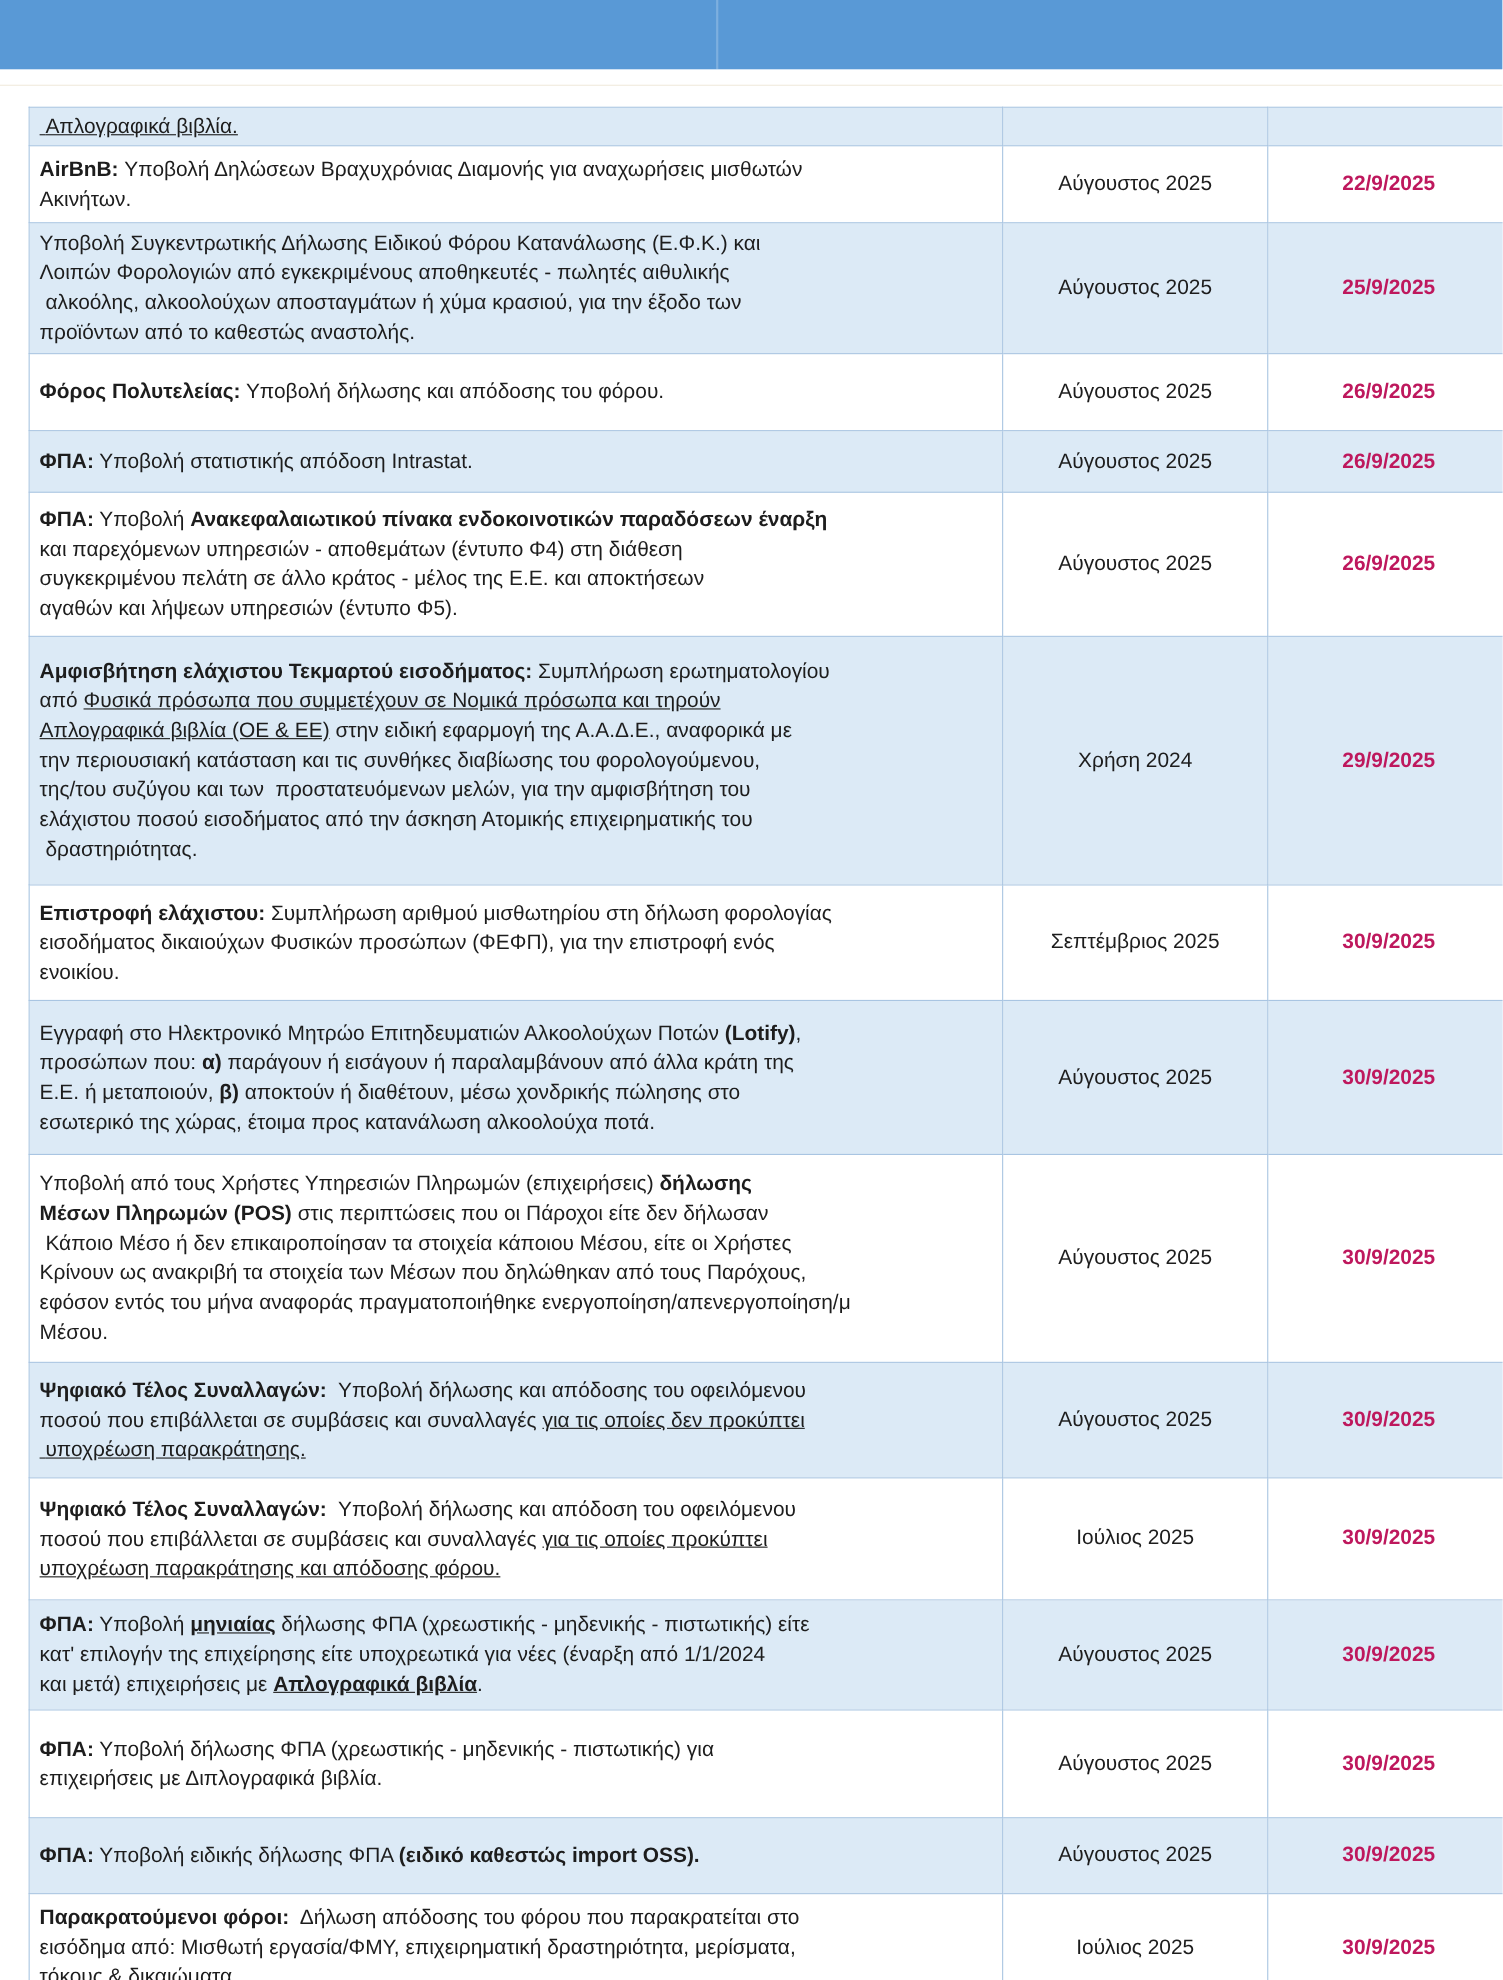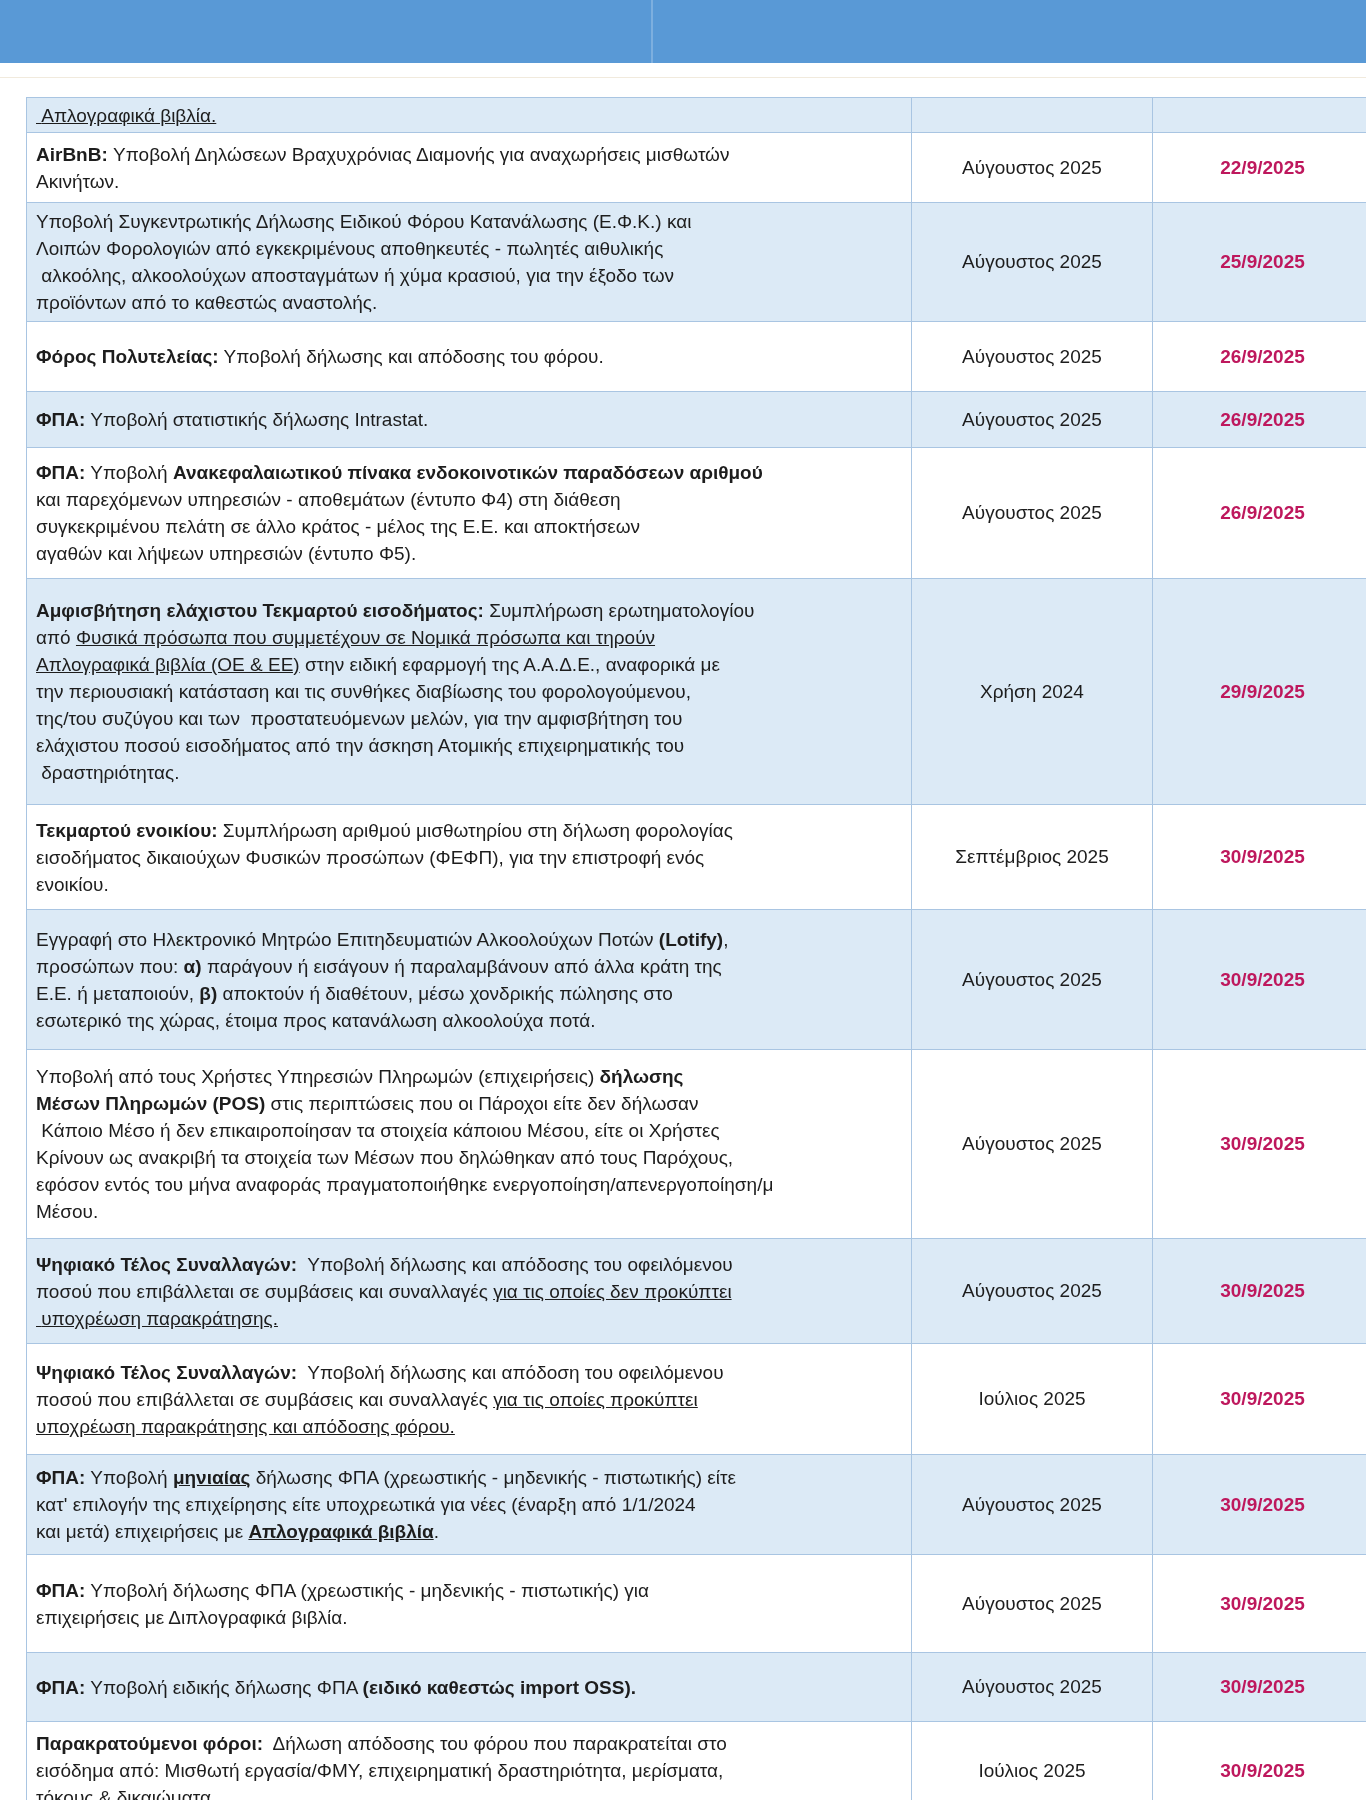--- a/index.html
+++ b/index.html
@@ -87,45 +87,45 @@
 προϊόντων από το καθεστώς αναστολής.</span></td>
         <td class="period">Αύγουστος  2025</td>
         <td class="deadline">25/9/2025</td>
       </tr>
       <tr style="height: 70px;">
         <td class="desc"><span class="b">Φόρος Πολυτελείας:</span><span> Υποβολή δήλωσης και απόδοσης του φόρου.</span></td>
         <td class="period">Αύγουστος 2025</td>
         <td class="deadline">26/9/2025</td>
       </tr>
       <tr class="alt" style="height: 56px;">
-        <td class="desc"><span class="b">ΦΠΑ:</span><span> Υποβολή στατιστικής δήλωσης Intrastat.</span></td>
+        <td class="desc"><span class="b">ΦΠΑ:</span><span> Υποβολή στατιστικής απόδοση Intrastat.</span></td>
         <td class="period">Αύγουστος 2025</td>
         <td class="deadline">26/9/2025</td>
       </tr>
       <tr style="height: 131px;">
-        <td class="desc"><span class="b">ΦΠΑ:</span><span> Υποβολή </span><span class="b">Ανακεφαλαιωτικού πίνακα ενδοκοινοτικών παραδόσεων αριθμού</span><span>
+        <td class="desc"><span class="b">ΦΠΑ:</span><span> Υποβολή </span><span class="b">Ανακεφαλαιωτικού πίνακα ενδοκοινοτικών παραδόσεων έναρξη</span><span>
 και παρεχόμενων υπηρεσιών - αποθεμάτων (έντυπο Φ4) στη διάθεση
 συγκεκριμένου πελάτη σε άλλο κράτος - μέλος της Ε.Ε. και αποκτήσεων
 αγαθών και λήψεων υπηρεσιών (έντυπο Φ5).</span></td>
         <td class="period">Αύγουστος 2025</td>
         <td class="deadline">26/9/2025</td>
       </tr>
       <tr class="alt" style="height: 226px;">
         <td class="desc"><span class="b">Αμφισβήτηση ελάχιστου Τεκμαρτού εισοδήματος:</span><span> Συμπλήρωση ερωτηματολογίου
 από </span><span class="u">Φυσικά πρόσωπα που συμμετέχουν σε Νομικά πρόσωπα και τηρούν
 Απλογραφικά βιβλία (ΟΕ &amp; ΕΕ)</span><span> στην ειδική εφαρμογή της Α.Α.Δ.Ε., αναφορικά με
 την περιουσιακή κατάσταση και τις συνθήκες διαβίωσης του φορολογούμενου,
 της/του συζύγου και των  προστατευόμενων μελών, για την αμφισβήτηση του
 ελάχιστου ποσού εισοδήματος από την άσκηση Ατομικής επιχειρηματικής του
  δραστηριότητας.</span></td>
         <td class="period">Χρήση 2024</td>
         <td class="deadline">29/9/2025</td>
       </tr>
       <tr style="height: 105px;">
-        <td class="desc"><span class="b">Τεκμαρτού ενοικίου:</span><span> Συμπλήρωση αριθμού μισθωτηρίου στη δήλωση φορολογίας
+        <td class="desc"><span class="b">Επιστροφή ελάχιστου:</span><span> Συμπλήρωση αριθμού μισθωτηρίου στη δήλωση φορολογίας
 εισοδήματος δικαιούχων Φυσικών προσώπων (ΦΕΦΠ), για την επιστροφή ενός
 ενοικίου.</span></td>
         <td class="period">Σεπτέμβριος 2025</td>
         <td class="deadline">30/9/2025</td>
       </tr>
       <tr class="alt" style="height: 140px;">
         <td class="desc"><span>Εγγραφή στο Ηλεκτρονικό Μητρώο Επιτηδευματιών Αλκοολούχων Ποτών </span><span class="b">(Lotify)</span><span>,
 προσώπων που: </span><span class="b">α)</span><span> παράγουν ή εισάγουν ή παραλαμβάνουν από άλλα κράτη της
 Ε.Ε. ή μεταποιούν, </span><span class="b">β)</span><span> αποκτούν ή διαθέτουν, μέσω χονδρικής πώλησης στο
 εσωτερικό της χώρας, έτοιμα προς κατανάλωση αλκοολούχα ποτά.</span></td>

